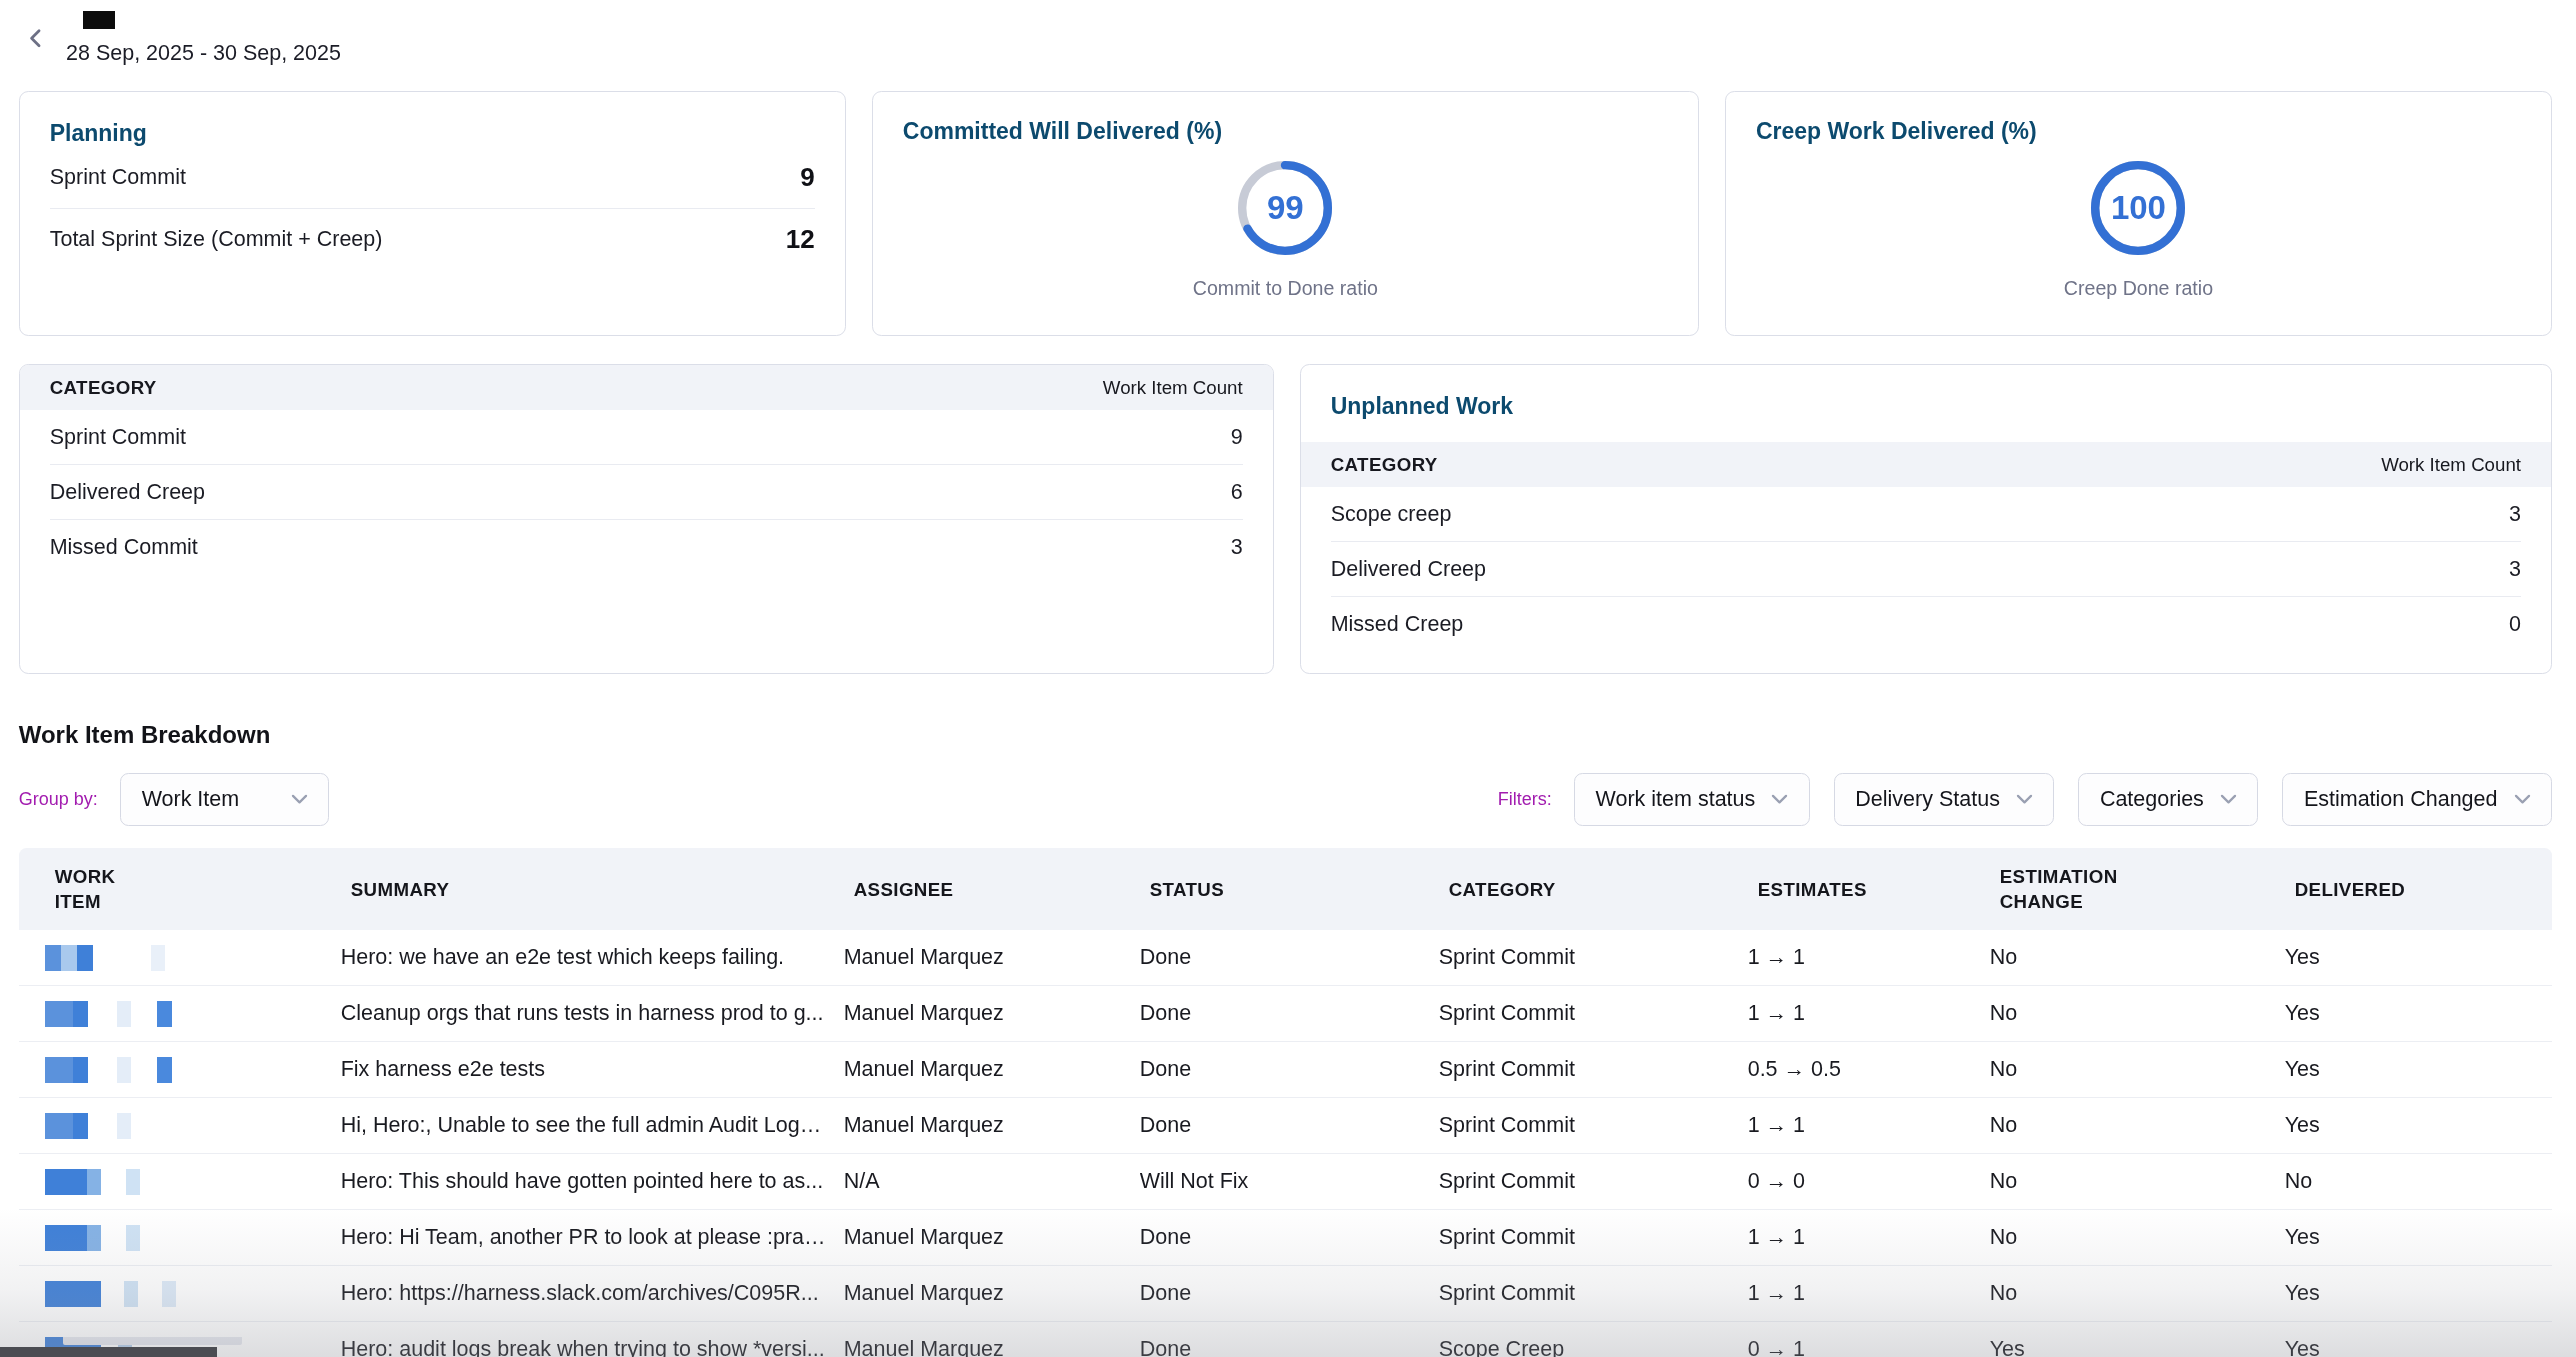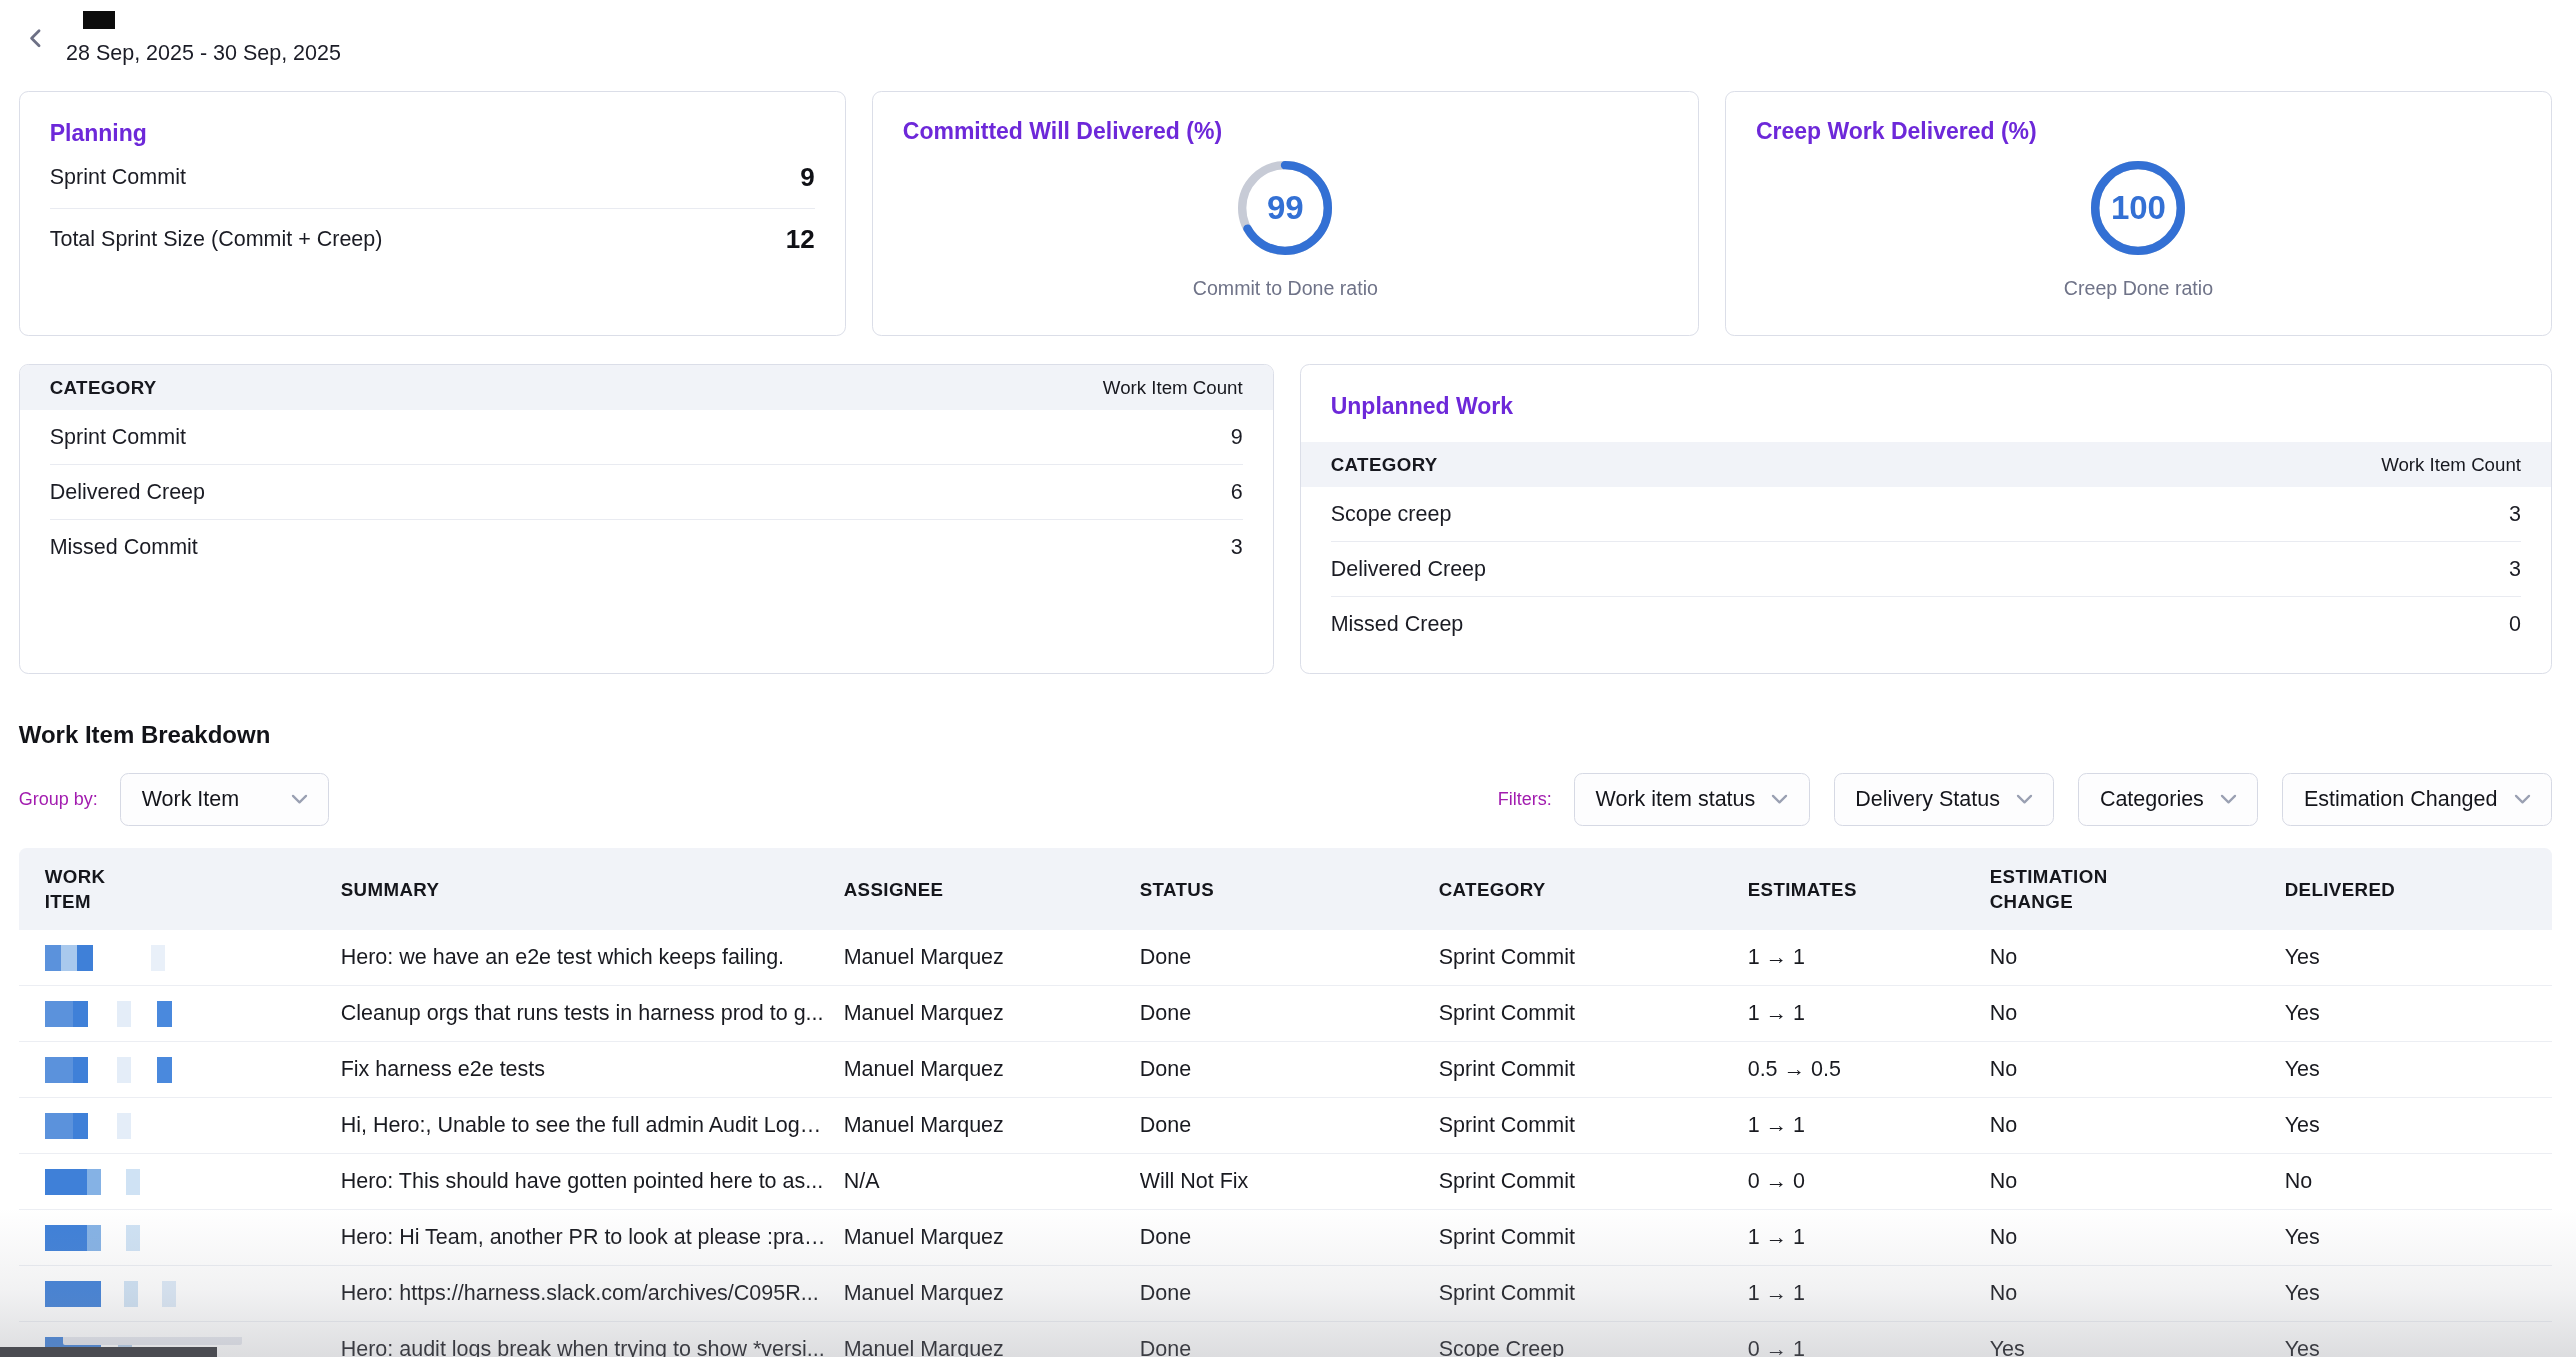--- a/index.html
+++ b/index.html
@@ -10,21 +10,21 @@
   
   .hdr { position:relative; height:91px; }
   .back-btn { position:absolute; left:22.4px; top:24px; width:28px; height:28px;
     display:flex; align-items:center; justify-content:center; cursor:pointer; }
   .redacted-title { position:absolute; left:83px; top:11.2px; width:32px; height:17.7px; background:#0c0c0c; }
   .date-range { position:absolute; left:66px; top:41px; font-size:21.5px; color:#1b1c26; }
 
   
   .row1, .row2 { margin:0 24px 0 18.7px; display:grid; column-gap:26px; }
   .card { background:#fff; border:0.9px solid #dbdee8; border-radius:9.3px; }
-  .card-title { font-size:23px; font-weight:700; color:#6d28d9; }
+  .card-title { font-size:23px; font-weight:700; color:#0c4a6e; }
 
   .row1 { grid-template-columns:1fr 1fr 1fr; height:245px; }
   .planning-card { padding:28px 30px; }
   .p-row { display:flex; justify-content:space-between; align-items:center; height:61px; }
   .p-row:first-of-type { margin-top:17px; }
   .p-label { font-size:21.5px; color:#1b1c24; }
   .p-value { font-size:26px; font-weight:700; color:#101116; }
   .p-div { height:0.9px; background:#e9ebf1; }
 
   .gauge-card { padding:26px 30px; display:flex; flex-direction:column; align-items:center; }
@@ -55,21 +55,21 @@
   .dd { height:53px; background:#fdfdfe; border:0.9px solid #d6d9e4; border-radius:8.4px;
     display:flex; align-items:center; justify-content:space-between; gap:37px;
     padding:0 20.5px; font-size:21.5px; color:#14151b; cursor:pointer; }
   .dd.groupby { width:209px; }
   .tb-right .dd { gap:16px; }
   .chev { flex:none; }
 
   
   .tbl { margin:22.4px 24px 0 18.7px; }
   .tbl-head { display:grid; grid-template-columns:296px 503px 296px 299px 309px 242px 295px 1fr;
-    background:#f1f3f8; border-radius:7.5px 7.5px 0 0; height:82px; align-items:center; padding-left:26px; }
+    background:#f1f3f8; border-radius:7.5px 7.5px 0 0; height:82px; align-items:center; padding-left:36px; }
   .tbl-head span { font-size:18.7px; font-weight:700; letter-spacing:0.4px; color:#15161c;
     white-space:pre-line; line-height:1.35; padding-right:13px; }
   .tbl-row { display:grid; grid-template-columns:296px 503px 296px 299px 309px 242px 295px 1fr;
     height:56px; align-items:center; padding-left:26px; border-bottom:0.9px solid #eceef3;
     font-size:21.5px; color:#191a20; position:relative; }
   .tbl-row > div { white-space:nowrap; overflow:hidden; text-overflow:ellipsis; padding-right:15px; }
   .wi-blocks { display:flex; align-items:center; height:26px; position:relative; }
   .wi-block { height:26px; flex:none; }
   .wi-gap { height:26px; flex:none; }
   .gray-bar { position:absolute; top:-8.4px; left:18.7px; width:179px; height:16px;

